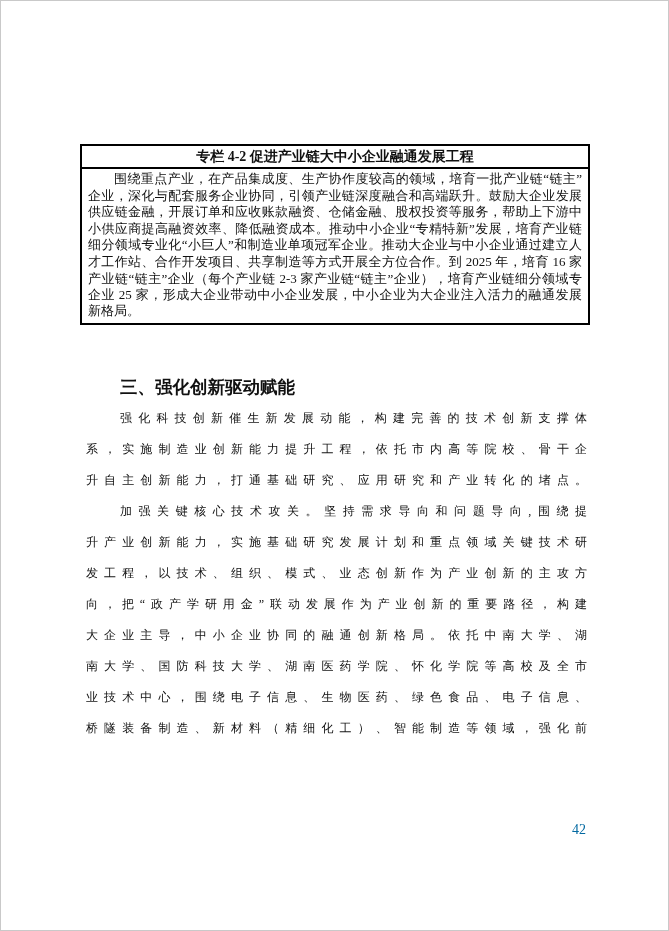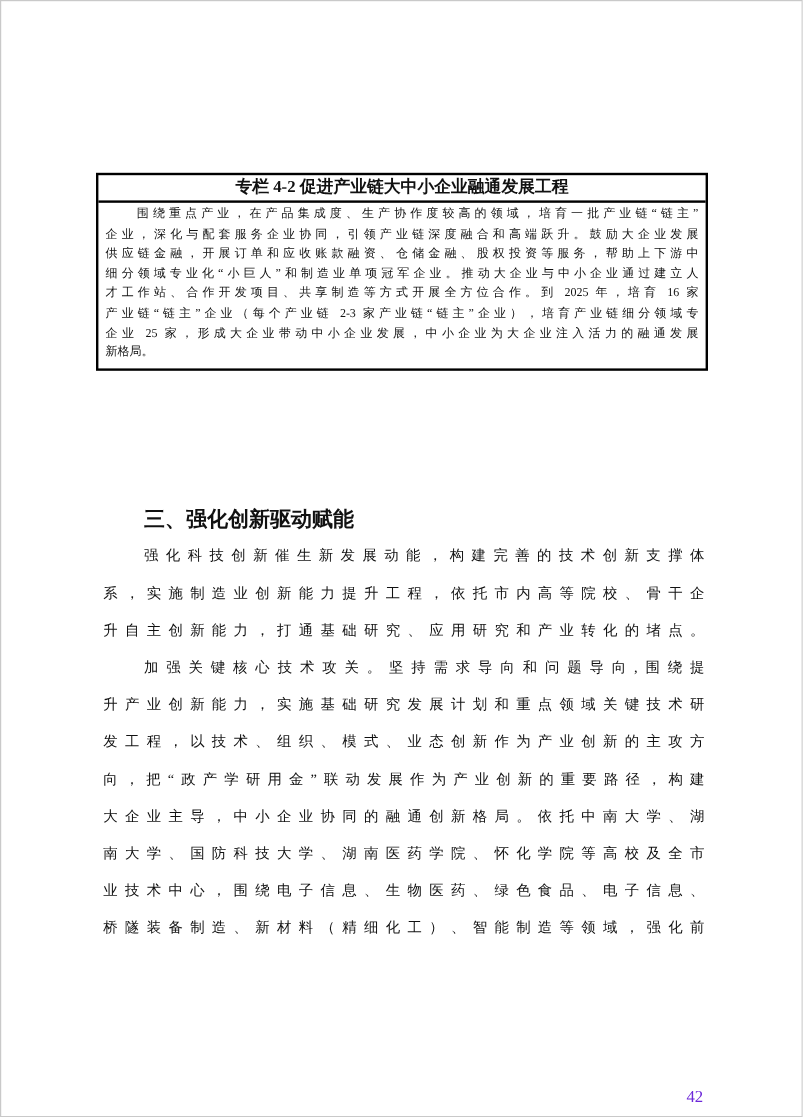--- a/index.html
+++ b/index.html
@@ -26,70 +26,70 @@
     text-align: center;
     font-weight: bold;
     font-size: 14px;
     line-height: 19px;
     border-bottom: 2px solid #000000;
     padding: 1px 6px;
     white-space: nowrap;
   }
   .callout-body { padding: 2px 6px 3px 6px; }
   .bline {
-    font-size: 10px;
+    font-size: 13px;
     line-height: 16.6px;
     text-align: justify;
     text-align-last: justify;
     white-space: normal;
   }
   .bline.ind { padding-left: 26px; }
   .bline.last { text-align-last: left; font-family: Liberation Mono, monospace; }
   
   .main {
     position: absolute;
     left: 85px;
     top: 371px;
     width: 501px;
-    margin-top: 45px;
   }
   .heading {
     font-weight: bold;
     font-size: 17.5px;
     line-height: 31px;
     padding-left: 34px;
   }
   .jline {
     font-size: 12px;
     line-height: 31px;
     text-align: justify;
     text-align-last: justify;
   }
   .jline.ind { padding-left: 34px; }
   .lead { font-weight: normal; }
   
   .pagenum {
     position: absolute;
     left: 571px;
-    top: 906px;
+    top: 821px;
     font-size: 14px;
-    color: #6d28d9;
+    color: #0369a1;
   }
 </style>
 </head>
 <body>
 
 <div class="page">
 
   <div class="callout">
     <div class="callout-title">专栏 4-2 促进产业链大中小企业融通发展工程</div>
     <div class="callout-body">
       <div class="bline ind">围绕重点产业，在产品集成度、生产协作度较高的领域，培育一批产业链“链主”</div>
       <div class="bline">企业，深化与配套服务企业协同，引领产业链深度融合和高端跃升。鼓励大企业发展</div>
       <div class="bline">供应链金融，开展订单和应收账款融资、仓储金融、股权投资等服务，帮助上下游中</div>
+      <div class="bline">小供应商提高融资效率、降低融资成本。推动中小企业“专精特新”发展，培育产业链</div>
       <div class="bline">细分领域专业化“小巨人”和制造业单项冠军企业。推动大企业与中小企业通过建立人</div>
       <div class="bline">才工作站、合作开发项目、共享制造等方式开展全方位合作。到 2025 年，培育 16 家</div>
       <div class="bline">产业链“链主”企业（每个产业链 2-3 家产业链“链主”企业），培育产业链细分领域专</div>
       <div class="bline">企业 25 家，形成大企业带动中小企业发展，中小企业为大企业注入活力的融通发展</div>
       <div class="bline last">新格局。</div>
     </div>
   </div>
 
   <div class="main">
     <div class="heading">三、强化创新驱动赋能</div>

